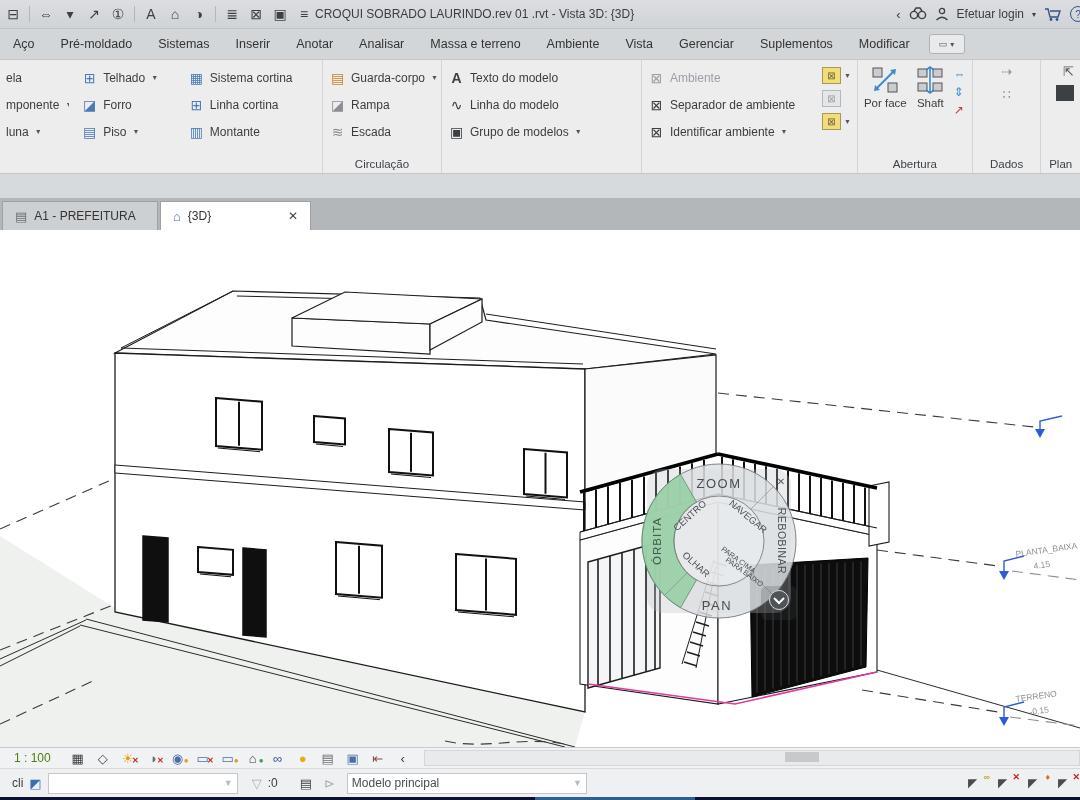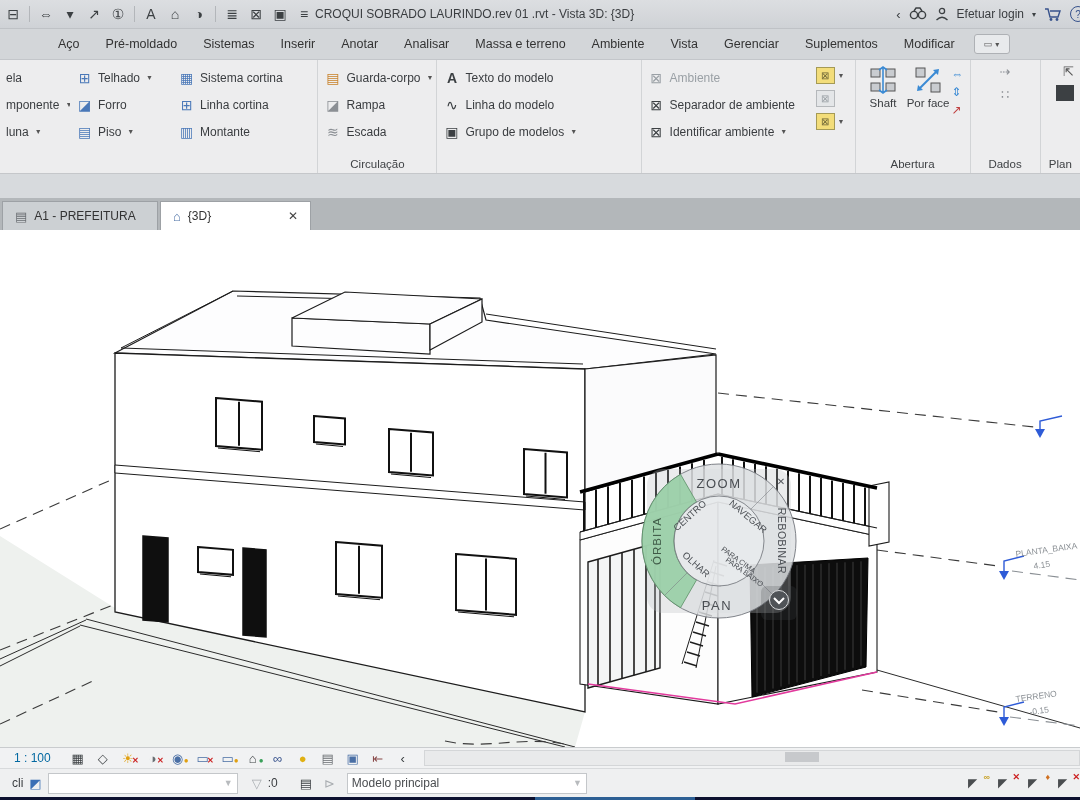--- a/index.html
+++ b/index.html
@@ -13,21 +13,21 @@
   .tright{display:flex;align-items:center;gap:8px;padding-right:0;}
   .tright .ti{color:#3c4043;font-size:13px;display:flex;align-items:center;}
   .login{font-size:12px;color:#3a3d40;}
   
   .tabrow{height:30px;background:#d3d6d9;display:flex;align-items:center;gap:0;border-bottom:1px solid #c3c6ca;}
   .rtab{padding:0 13px;font-size:12.5px;color:#333;height:100%;display:flex;align-items:center;cursor:default;}
   .ribbon-toggle{margin-left:6px;width:34px;height:18px;background:#e8eaec;border:1px solid #aeb1b5;border-radius:3px;display:flex;align-items:center;justify-content:center;font-size:8px;color:#555;gap:3px;}
   
   .ribbon{height:113px;background:#ededee;display:flex;border-bottom:1px solid #c5c7ca;}
   .panel{display:flex;flex-direction:column;border-right:1px solid #d2d4d6;}
-  .panel-body{flex:1;display:flex;gap:6px;padding:4px 6px 0 6px;}
+  .panel-body{flex:1;display:flex;gap:12px;padding:4px 6px 0 6px;}
   .pcol{display:flex;flex-direction:column;}
   .ritem{height:27px;display:flex;align-items:center;gap:5px;white-space:nowrap;font-size:12px;color:#3a3d40;}
   .ritem .ric{width:17px;text-align:center;font-size:14px;}
   .blue{color:#4a78b8;} .gray{color:#8b8f94;} .dark{color:#3c4043;} .orange{color:#c8822a;}
   .dd{font-size:7px;color:#555;margin-left:1px;}
   .panel-label{height:19px;display:flex;align-items:center;justify-content:center;font-size:11.5px;color:#3f4245;gap:4px;}
   .disabled{color:#9aa0a5;}
   .bigbtn{width:46px;display:flex;flex-direction:column;align-items:center;font-size:11.5px;color:#3a3d40;padding-top:2px;line-height:13px;text-align:center;}
   .bigbtn svg{margin-bottom:3px;}
   .ybox{width:17px;height:15px;background:#f3dd7a;border:1px solid #a59a55;color:#6b6335;font-size:10px;display:inline-flex;align-items:center;justify-content:center;}
@@ -40,21 +40,21 @@
   .viewtabs{height:32px;background:#b3b7ba;display:flex;align-items:flex-end;padding-left:2px;gap:2px;}
   .vtab{height:28px;display:flex;align-items:center;gap:7px;padding:0 12px;font-size:12px;color:#333;}
   .vtab.inactive{background:#ccd0d3;border:1px solid #9da1a5;border-bottom:none;width:130px;}
   .vtab.active{background:#ffffff;border:1px solid #9da1a5;border-bottom:none;width:125px;}
   .vtab .closex{margin-left:auto;font-size:12px;color:#444;}
   .vticon{font-size:13px;color:#4a6fa5;}
   
   .canvas{height:517px;background:#ffffff;position:relative;overflow:hidden;}
   
   .viewbar{height:20px;background:#f1f2f3;border-top:1px solid #c9ccce;display:flex;align-items:center;padding-left:14px;gap:9px;}
-  .scale-label{font-size:12px;color:#0369a1;margin-right:10px;}
+  .scale-label{font-size:12px;color:#4d7c0f;margin-right:10px;}
   .vicon{position:relative;font-size:13px;line-height:13px;width:16px;text-align:center;}
   .vicon .ovl{position:absolute;right:-3px;bottom:-2px;font-size:8px;font-weight:bold;}
   .hscroll{flex:1;height:14px;background:#e9eaeb;border:1px solid #d4d6d8;margin:0 0 0 4px;position:relative;align-self:center;}
   .hthumb{position:absolute;left:360px;top:1px;width:34px;height:10px;background:#c7c9cc;}
   
   .statusbar{height:28px;background:#eff0f1;display:flex;align-items:center;gap:6px;padding-left:6px;border-top:1px solid #d8dadc;}
   .prompt{font-size:12px;color:#3a3d40;margin-left:6px;}
   .sicon{font-size:13px;}
   .combo{height:19px;background:#fff;border:1px solid #c4c7ca;display:flex;align-items:center;padding:0 4px;font-size:12px;color:#4a4d50;}
   .combo .chev{margin-left:auto;color:#b8bbbe;font-size:9px;}
@@ -108,21 +108,21 @@
           <path d="M1 2 h3 l2 8 h8 l2 -6 h-10" fill="none" stroke="#37528c" stroke-width="1.4"></path>
           <circle cx="7" cy="12.5" r="1.4" fill="#37528c"></circle>
           <circle cx="13" cy="12.5" r="1.4" fill="#37528c"></circle>
         </svg>
     </span>
     <span class="ti" style="width:14px;height:14px;border:1.4px solid #37528c;border-radius:50%;font-size:10px;justify-content:center;color:#37528c;margin-right:-6px;">?</span>
   </div>
 </div>
 
 <div class="tabrow">
-  <div id="ribbontabs" style="display:flex;height:100%;padding-left:45px;">
+  <div id="ribbontabs" style="display:flex;height:100%;">
       <span class="rtab">Aço</span>
       <span class="rtab">Pré-moldado</span>
       <span class="rtab">Sistemas</span>
       <span class="rtab">Inserir</span>
       <span class="rtab">Anotar</span>
       <span class="rtab">Analisar</span>
       <span class="rtab">Massa e terreno</span>
       <span class="rtab">Ambiente</span>
       <span class="rtab">Vista</span>
       <span class="rtab">Gerenciar</span>
@@ -256,36 +256,36 @@
             <span class="dd">▼</span>
           </div>
       </div>
     </div>
   </div>
 
   <div class="panel" style="width:114px;">
     <div class="panel-body" style="gap:2px;">
       <div class="bigbtn">
         <svg width="28" height="28" viewBox="0 0 28 28">
+            <rect x="2" y="2" width="9" height="9" fill="#c9ccd0" stroke="#555"></rect>
+            <rect x="17" y="17" width="9" height="9" fill="#c9ccd0" stroke="#555"></rect>
+            <path d="M5 23 L23 5" stroke="#3a8ad4" stroke-width="2"></path>
+            <path d="M3 25 l6 -1 l-5 -5 z M25 3 l-6 1 l5 5 z" fill="#3a8ad4"></path>
+          </svg>
+        <span>Por face</span>
+      </div>
+      <div class="bigbtn">
+        <svg width="28" height="28" viewBox="0 0 28 28">
             <rect x="2" y="3" width="9" height="8" fill="#c9ccd0" stroke="#555"></rect>
             <rect x="17" y="3" width="9" height="8" fill="#c9ccd0" stroke="#555"></rect>
             <rect x="2" y="17" width="9" height="8" fill="#c9ccd0" stroke="#555"></rect>
             <rect x="17" y="17" width="9" height="8" fill="#c9ccd0" stroke="#555"></rect>
             <path d="M14 1 v26 M10 4 l4 -3 l4 3 M10 24 l4 3 l4 -3" stroke="#3a8ad4" stroke-width="1.6" fill="none"></path>
           </svg>
         <span>Shaft</span>
-      </div>
-      <div class="bigbtn">
-        <svg width="28" height="28" viewBox="0 0 28 28">
-            <rect x="2" y="2" width="9" height="9" fill="#c9ccd0" stroke="#555"></rect>
-            <rect x="17" y="17" width="9" height="9" fill="#c9ccd0" stroke="#555"></rect>
-            <path d="M5 23 L23 5" stroke="#3a8ad4" stroke-width="2"></path>
-            <path d="M3 25 l6 -1 l-5 -5 z M25 3 l-6 1 l5 5 z" fill="#3a8ad4"></path>
-          </svg>
-        <span>Por face</span>
       </div>
       <div class="smallcol">
         <span style="color:#3a8ad4;">⇔</span>
         <span style="color:#3a8ad4;">⇕</span>
         <span style="color:#c04040;">↗</span>
       </div>
     </div>
     <div class="panel-label">Abertura</div>
   </div>
 

